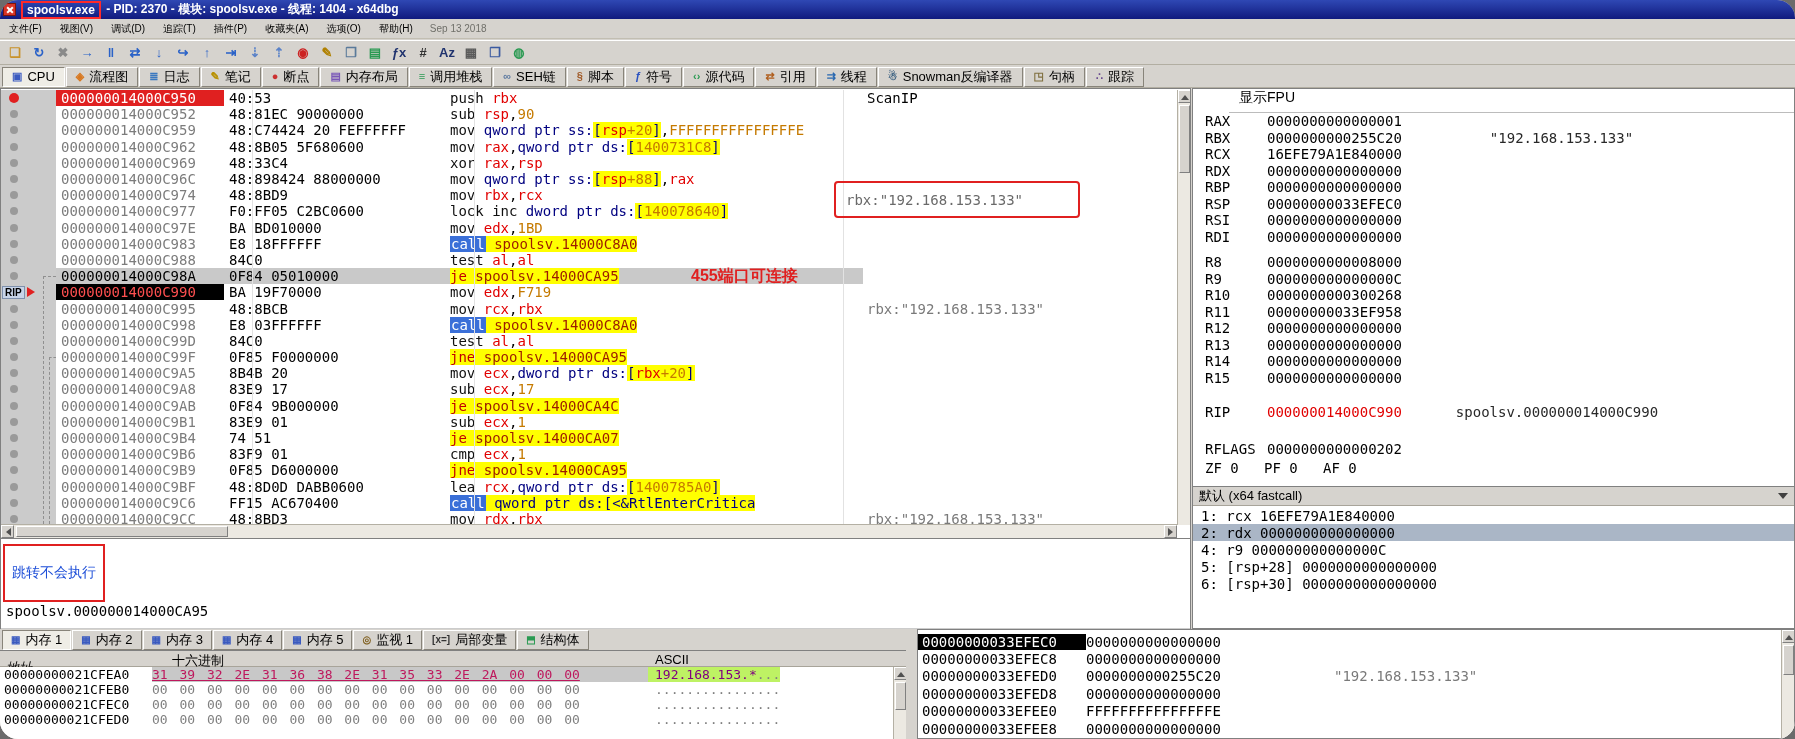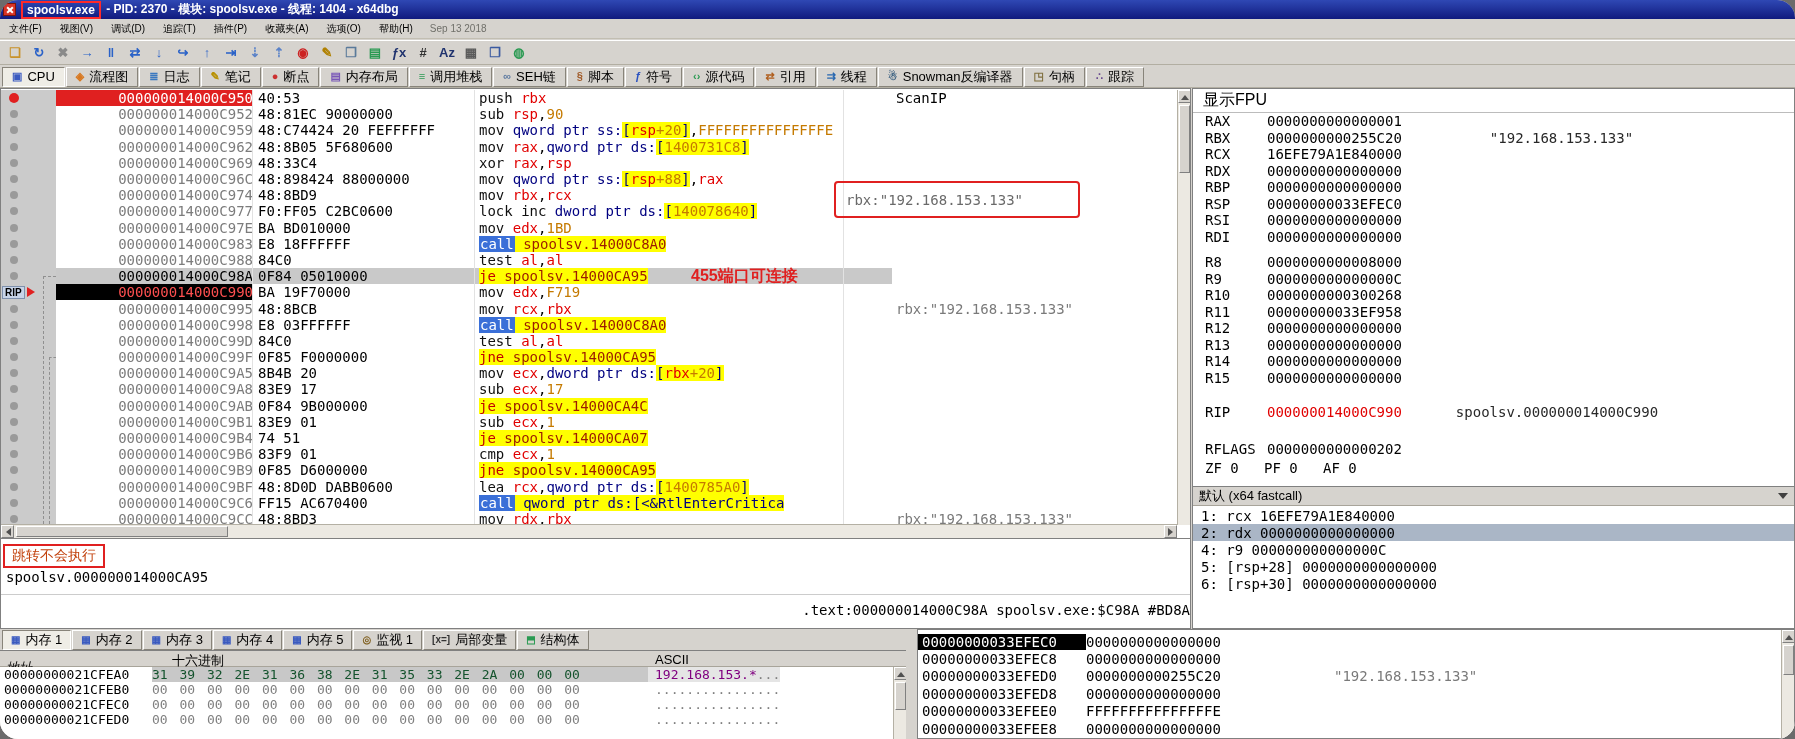--- a/index.html
+++ b/index.html
@@ -33,21 +33,21 @@
 .disasm{position:absolute;left:0;top:88px;width:1191px;height:451px;background:#fff;border:1px solid #808080;overflow:hidden;}
 .drows{position:absolute;left:0;top:1px;width:1176px;height:434px;overflow:hidden;}
 .drow{position:relative;display:flex;height:16.2px;align-items:center;font-size:14px;font-family:"DejaVu Sans Mono",monospace;white-space:pre;}
 .gut{width:55px;height:100%;background:#cbcbcb;display:flex;align-items:center;flex:none;}
 .dot{width:8px;height:8px;border-radius:50%;background:#9a9a9a;margin-left:9px;flex:none;}
 .drow.bp-red .dot{background:#e02020;width:10px;height:10px;margin-left:8px;}
 .ripmark{display:none;}
 .drow.bp-rip .ripmark{display:flex;align-items:center;margin-left:1px;}
 .riplabel{font-size:10px;font-weight:bold;background:#c8d4e8;border:1px solid #7e90ac;padding:0 2px;color:#000;font-family:"Liberation Sans",sans-serif;line-height:11px;}
 .riparrow{width:0;height:0;border:5px solid transparent;border-left:8px solid #e02020;margin-left:2px;}
-.addr{width:197px;flex:none;color:#7c7c7c;padding-left:5px;overflow:hidden;text-align:right;}
+.addr{width:168px;flex:none;color:#7c7c7c;padding-left:5px;overflow:hidden;}
 .bytes{width:221px;flex:none;color:#000;padding-left:5px;overflow:hidden;}
 .instr{width:418px;flex:none;padding-left:5px;overflow:hidden;}
 .dcomment{flex:1;padding-left:4px;overflow:hidden;}
 .drow.row-sel .addr,.drow.row-sel .bytes,.drow.row-sel .instr,.drow.row-sel .dcomment{background:#c9c9c9;}
 .drow.row-sel .addr{color:#000;}
 .addr.addr-bp{background:#e02020;color:#fff;}
 .addr.addr-rip{background:#000;color:#ff5050;}
 .tk{white-space:pre;}
 .tk-m{color:#101010;}
 .tk-r{color:#e10000;}
@@ -76,55 +76,55 @@
 .sb-thumbv{position:absolute;left:1px;width:11px;background:#d6d3ce;border:1px solid;border-color:#fff #808080 #808080 #fff;}
 .sb-thumbh{position:absolute;top:1px;height:11px;background:#d6d3ce;border:1px solid;border-color:#fff #808080 #808080 #fff;}
 .sbh .sb-btn.right{position:absolute;right:0;top:0;}
 .tri{width:0;height:0;border:4px solid transparent;}
 .tri.up{border-bottom:5px solid #505050;margin-top:-3px;}
 .tri.left{border-right:5px solid #505050;margin-left:-3px;}
 .tri.right{border-left:5px solid #505050;margin-right:-3px;}
 
 
 .regs{position:absolute;left:1192px;top:88px;width:603px;height:541px;background:#fff;border:1px solid #808080;font-family:"DejaVu Sans Mono",monospace;font-size:14px;overflow:hidden;}
-.fpuhdr{height:24px;border-bottom:1px solid #bcbcbc;display:flex;align-items:center;padding-left:10px;font-family:"Liberation Sans",sans-serif;font-size:16px;}
+.fpuhdr{height:24px;border-bottom:1px solid #bcbcbc;display:flex;padding-left:10px;font-family:"Liberation Sans",sans-serif;font-size:14px;margin-left:36px;}
 .rrow{display:flex;height:16.5px;align-items:center;padding-left:12px;white-space:pre;}
 .rname{width:62px;flex:none;}
 .rval.red{color:#e10000;}
 .rextra{color:#282828;}
 .flagsline{padding-left:12px;margin-top:3px;height:16.5px;white-space:pre;}
 .argshdr{position:absolute;left:0;top:397px;width:100%;height:20px;background:#d6d3ce;border-top:1px solid #808080;border-bottom:1px solid #a8a49a;display:flex;align-items:center;justify-content:space-between;padding:0 6px;font-size:13px;font-family:"Liberation Sans",sans-serif;}
 .combo-arrow{width:0;height:0;border:5px solid transparent;border-top:6px solid #404040;margin-top:5px;}
 .argrows{position:absolute;left:0;top:418px;width:100%;bottom:0;background:#fff;}
 .arow{height:17px;padding-left:8px;font-size:14px;display:flex;align-items:center;white-space:pre;font-family:"DejaVu Sans Mono",monospace;}
 .arow.sel{background:#aab6c6;}
 
 
 .info{position:absolute;left:0;top:539px;width:1191px;height:90px;background:#fff;border:1px solid #808080;border-top:none;font-family:"DejaVu Sans Mono",monospace;font-size:14px;}
-.branch{display:inline-block;margin:5px 0 0 2px;border:2px solid #e02020;padding:1px 7px;font-family:Liberation Sans, sans-serif;font-size:14px;color:#c2410c;}
+.branch{display:inline-block;margin:5px 0 0 2px;border:2px solid #e02020;padding:18px 7px;font-family:Liberation Sans, sans-serif;font-size:14px;color:#1d4ed8;}
 .jtarget{padding-left:5px;margin-top:1px;white-space:pre;}
 .idivider{height:1px;background:#cccccc;margin-top:9px;}
 .statusline{padding-left:5px;margin-top:7px;white-space:pre;text-align:right;}
 
 
 .bottom{position:absolute;left:0;top:629px;width:1795px;height:110px;}
 .dumpwrap{position:absolute;left:0;top:0;width:906px;height:110px;background:#d6d3ce;overflow:hidden;}
 .btabs{height:21px;display:flex;align-items:center;padding-left:2px;gap:1px;}
 .btab{height:20px;display:flex;align-items:center;gap:5px;padding:0 8px;font-size:13px;border:1px solid;border-color:#fff #88847a #88847a #fff;background:#d6d3ce;white-space:nowrap;}
 .btab.active{border-color:#88847a #fff #fff #88847a;background:#efede6;}
 .bticon{font-size:10px;font-weight:bold;line-height:1;}
 .dhead{height:17px;background:#d6d3ce;border-top:1px solid #808080;border-bottom:1px solid #a8a49a;position:relative;font-size:13px;}
 .dh-addr{position:absolute;left:6px;top:8px;font-style:italic;} .dh-hex{position:absolute;left:172px;top:1px;} .dh-ascii{position:absolute;left:655px;top:1px;}
 .dumprows{position:absolute;left:0;top:38px;width:893px;bottom:0;background:#fff;overflow:hidden;font-family:"DejaVu Sans Mono",monospace;font-size:13px;}
 .dmrow{height:15px;display:flex;align-items:center;white-space:pre;}
 .dm-addr{width:152px;flex:none;padding-left:4px;color:#000;}
 .dm-hex{width:496px;flex:none;word-spacing:4px;color:#808080;}
 .dm-ascii{padding-left:7px;color:#808080;}
-.dmrow.sel .dm-hex{background:#c8c8c8;color:#14532d;}
-.dmrow.sel .dm-ascii{background:#e5e5e5;}
+.dmrow.sel .dm-hex{background:#c8c8c8;color:#be185d;text-decoration:underline;}
+.dmrow.sel .dm-ascii{background:#bef264;}
 .ahi{color:#800080;font-weight:normal;font-style:normal;}
 .alo{color:#808080;font-weight:normal;font-style:normal;}
 .splitter{position:absolute;left:906px;top:0;width:11px;height:110px;background:#d6d3ce;}
 .stackwrap{position:absolute;left:917px;top:0;width:878px;height:110px;background:#fff;border:1px solid #808080;font-family:"DejaVu Sans Mono",monospace;font-size:14px;overflow:hidden;padding-top:3px;}
 .strow{height:17.4px;display:flex;align-items:center;white-space:pre;}
 .st-addr{width:168px;flex:none;padding-left:4px;color:#000;}
 .st-addr.rsp{background:#000;color:#fff;}
 .st-val{width:248px;flex:none;}
 .st-com{color:#7a7a7a;}
 </style>

